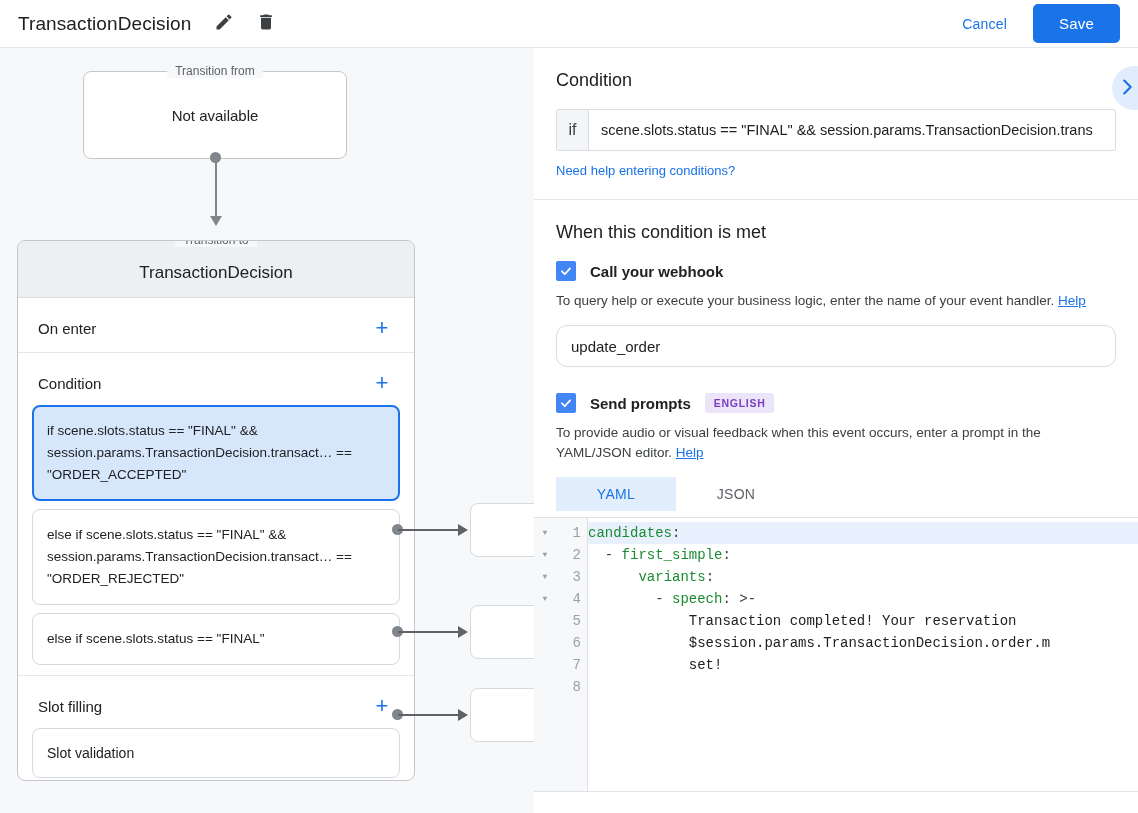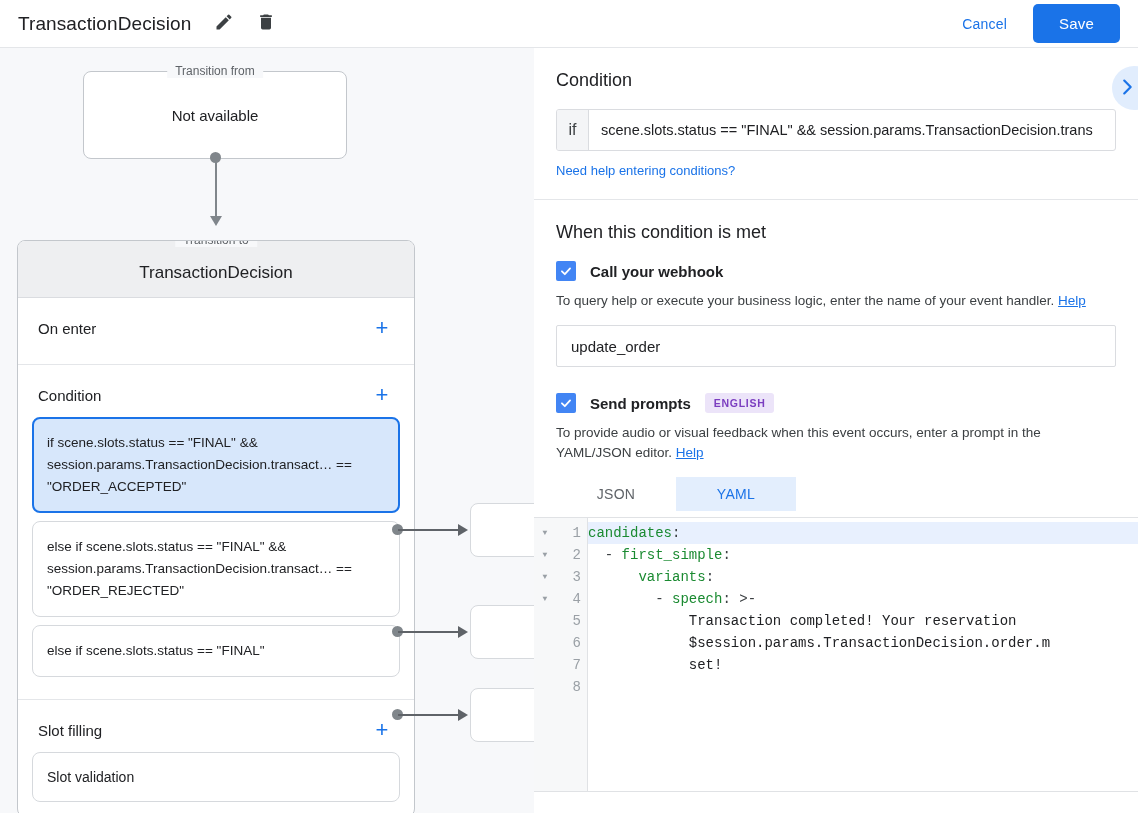--- a/index.html
+++ b/index.html
@@ -162,21 +162,21 @@
     color: #202124;
   }
   .scene-header .scene-sub {
     margin-top: 4px;
     font-size: 12px;
     color: #5f6368;
   }
 
   .section {
     border-bottom: 1px solid #e4e6e9;
-    padding: 0 0 14px;
+    padding: 0 0 2px;
   }
   .section:last-child { border-bottom: none; }
   .section-head {
     display: flex;
     align-items: center;
     justify-content: space-between;
     padding: 18px 20px 10px;
   }
   .section-title {
     font-size: 15px;
@@ -356,21 +356,21 @@
   }
   .desc-text a {
     color: #1a73e8;
     text-decoration: underline;
     cursor: pointer;
   }
   .text-field {
     width: 100%;
     height: 42px;
     border: 1px solid #dadce0;
-    border-radius: 2px;
+    border-radius: 11px;
     padding: 0 14px;
     font-size: 15px;
     font-family: "Liberation Sans", sans-serif;
     color: #202124;
     outline: none;
   }
 
   
   .tabs {
     display: flex;
@@ -589,22 +589,22 @@
         </span>
         <span class="check-label">Send prompts</span>
         <span class="lang-badge">ENGLISH</span>
       </div>
       <div class="desc-text">
         <span>To provide audio or visual feedback when this event occurs, enter a prompt in the YAML/JSON editor.</span>
         <a>Help</a>
       </div>
 
       <div class="tabs">
+        <button class="tab active">YAML</button>
         <button class="tab">JSON</button>
-        <button class="tab active">YAML</button>
       </div>
     </div>
 
     <div class="editor" id="yaml-editor" style="height:275px;">
       <div class="fold-col" id="fold-col">
           <div class="fold">▼</div>
           <div class="fold">▼</div>
           <div class="fold">▼</div>
           <div class="fold">▼</div>
           <div class="fold"></div>

